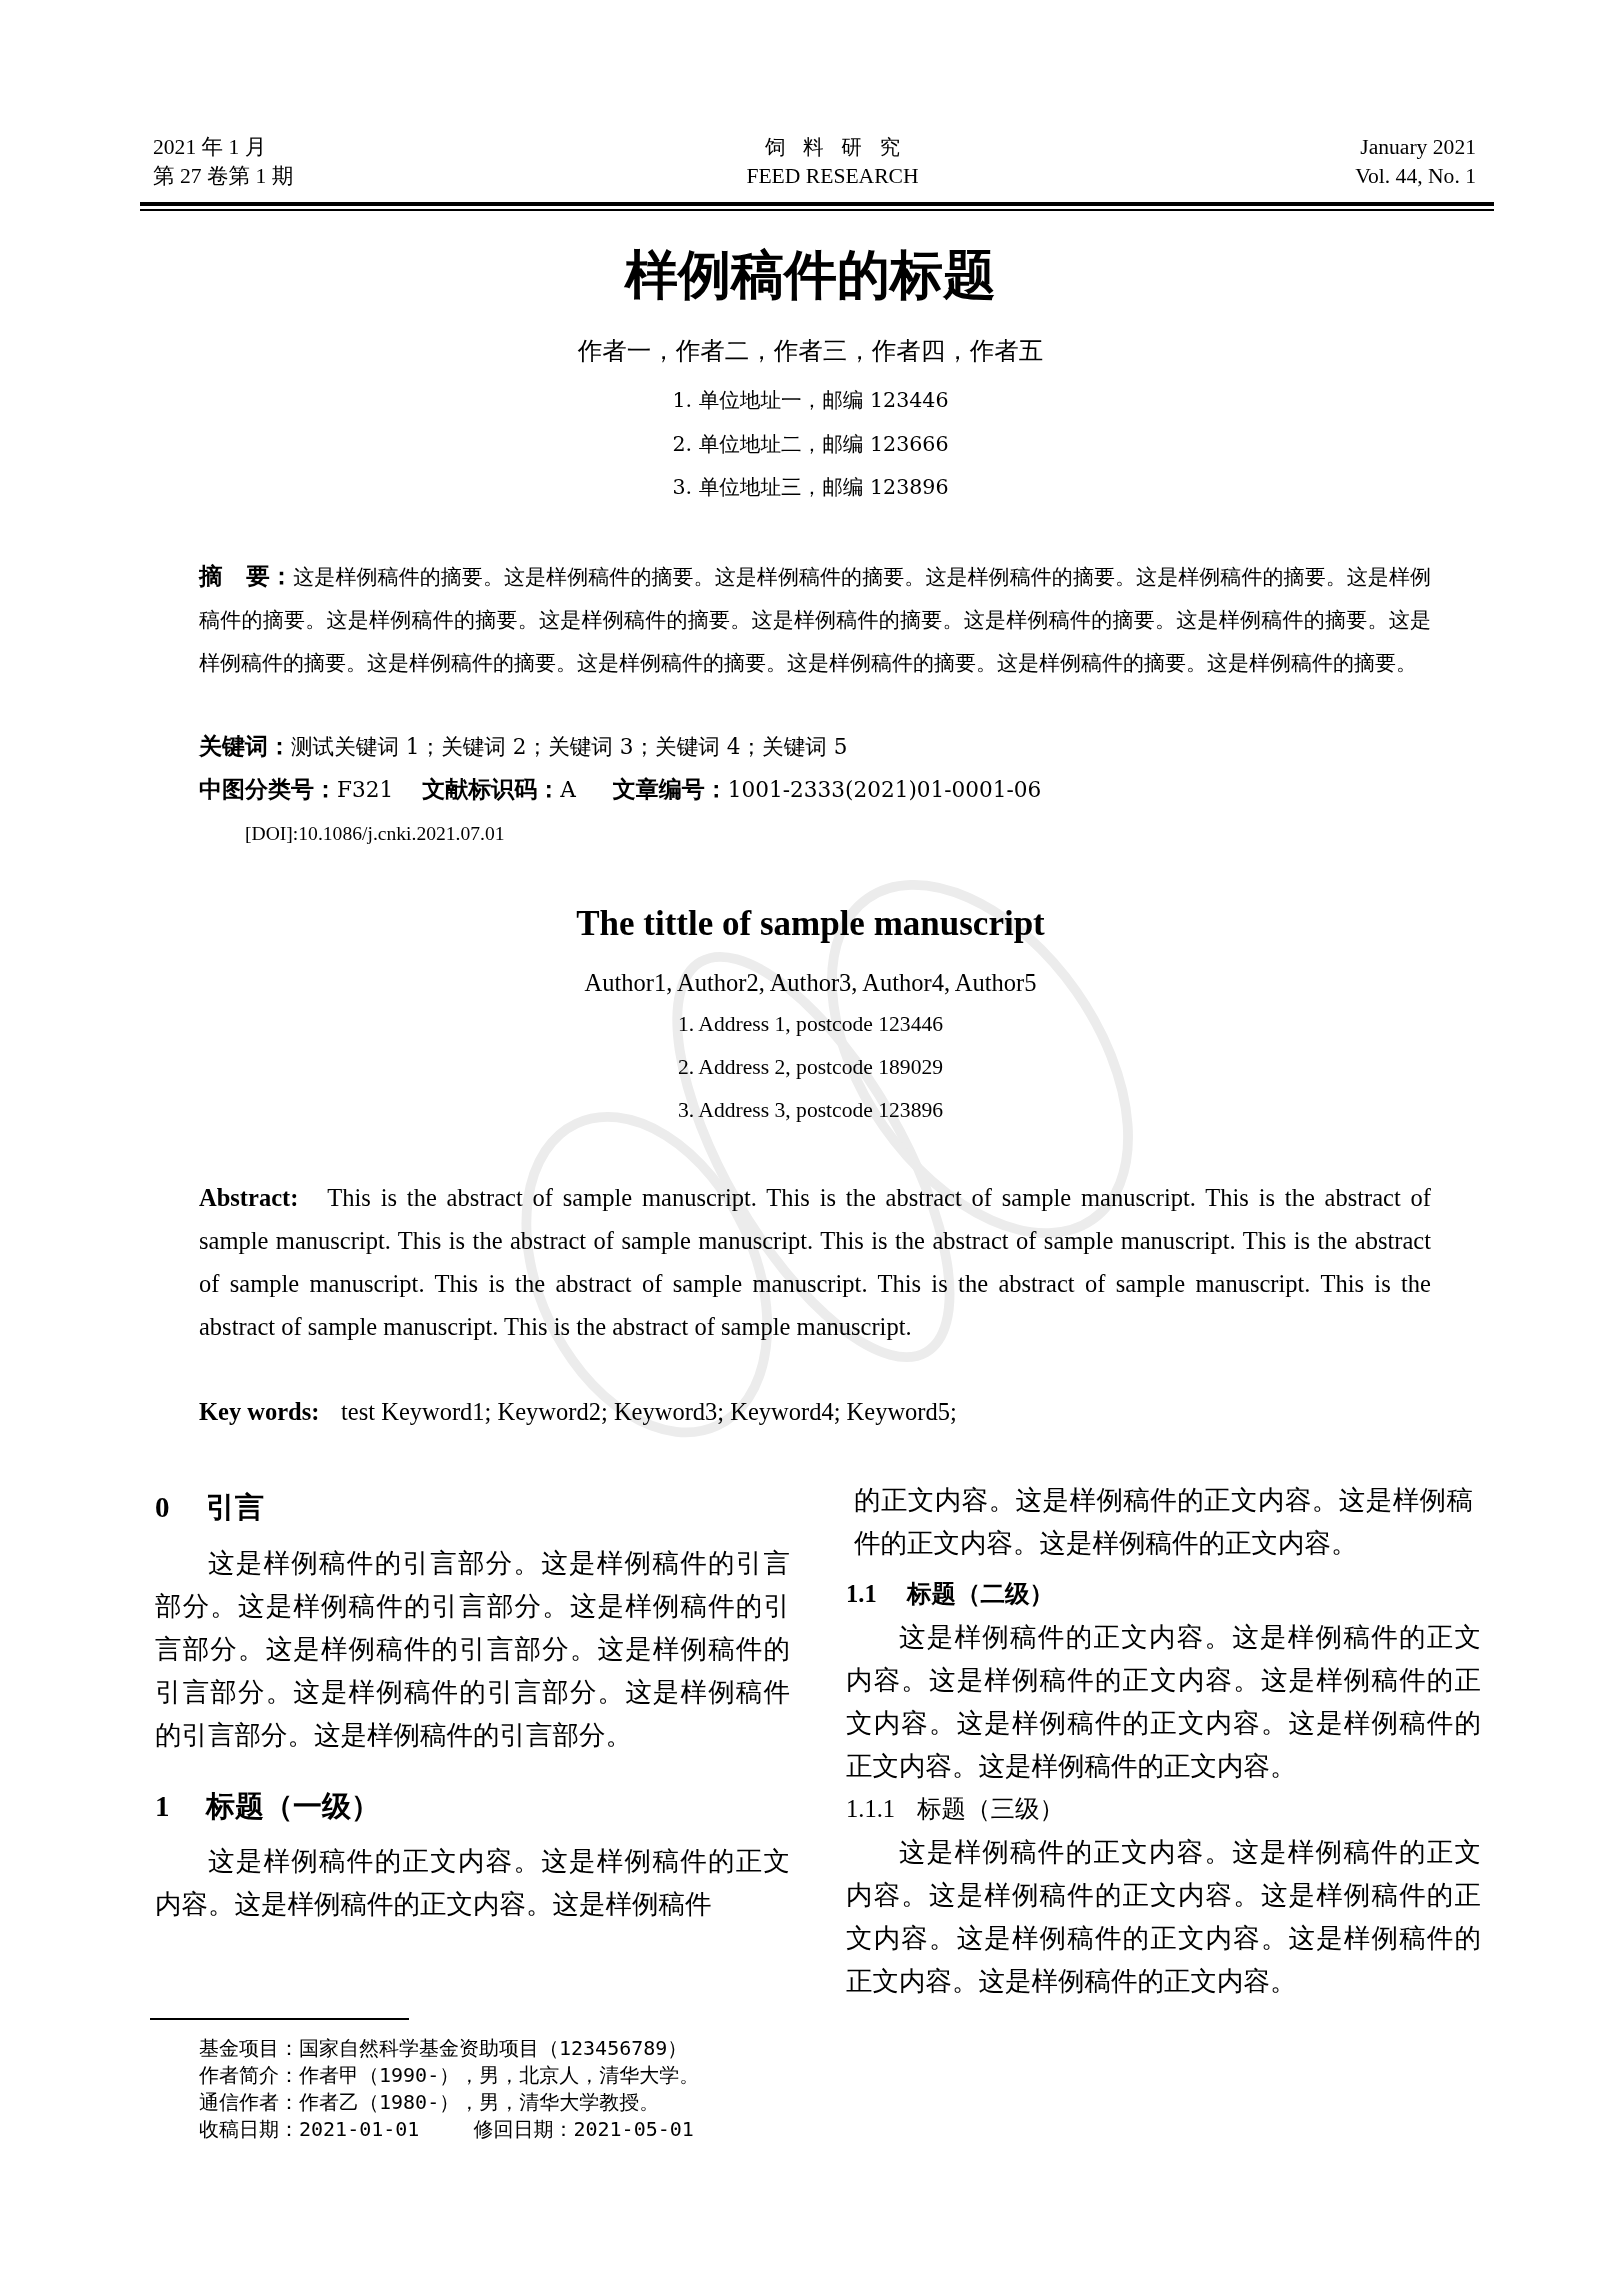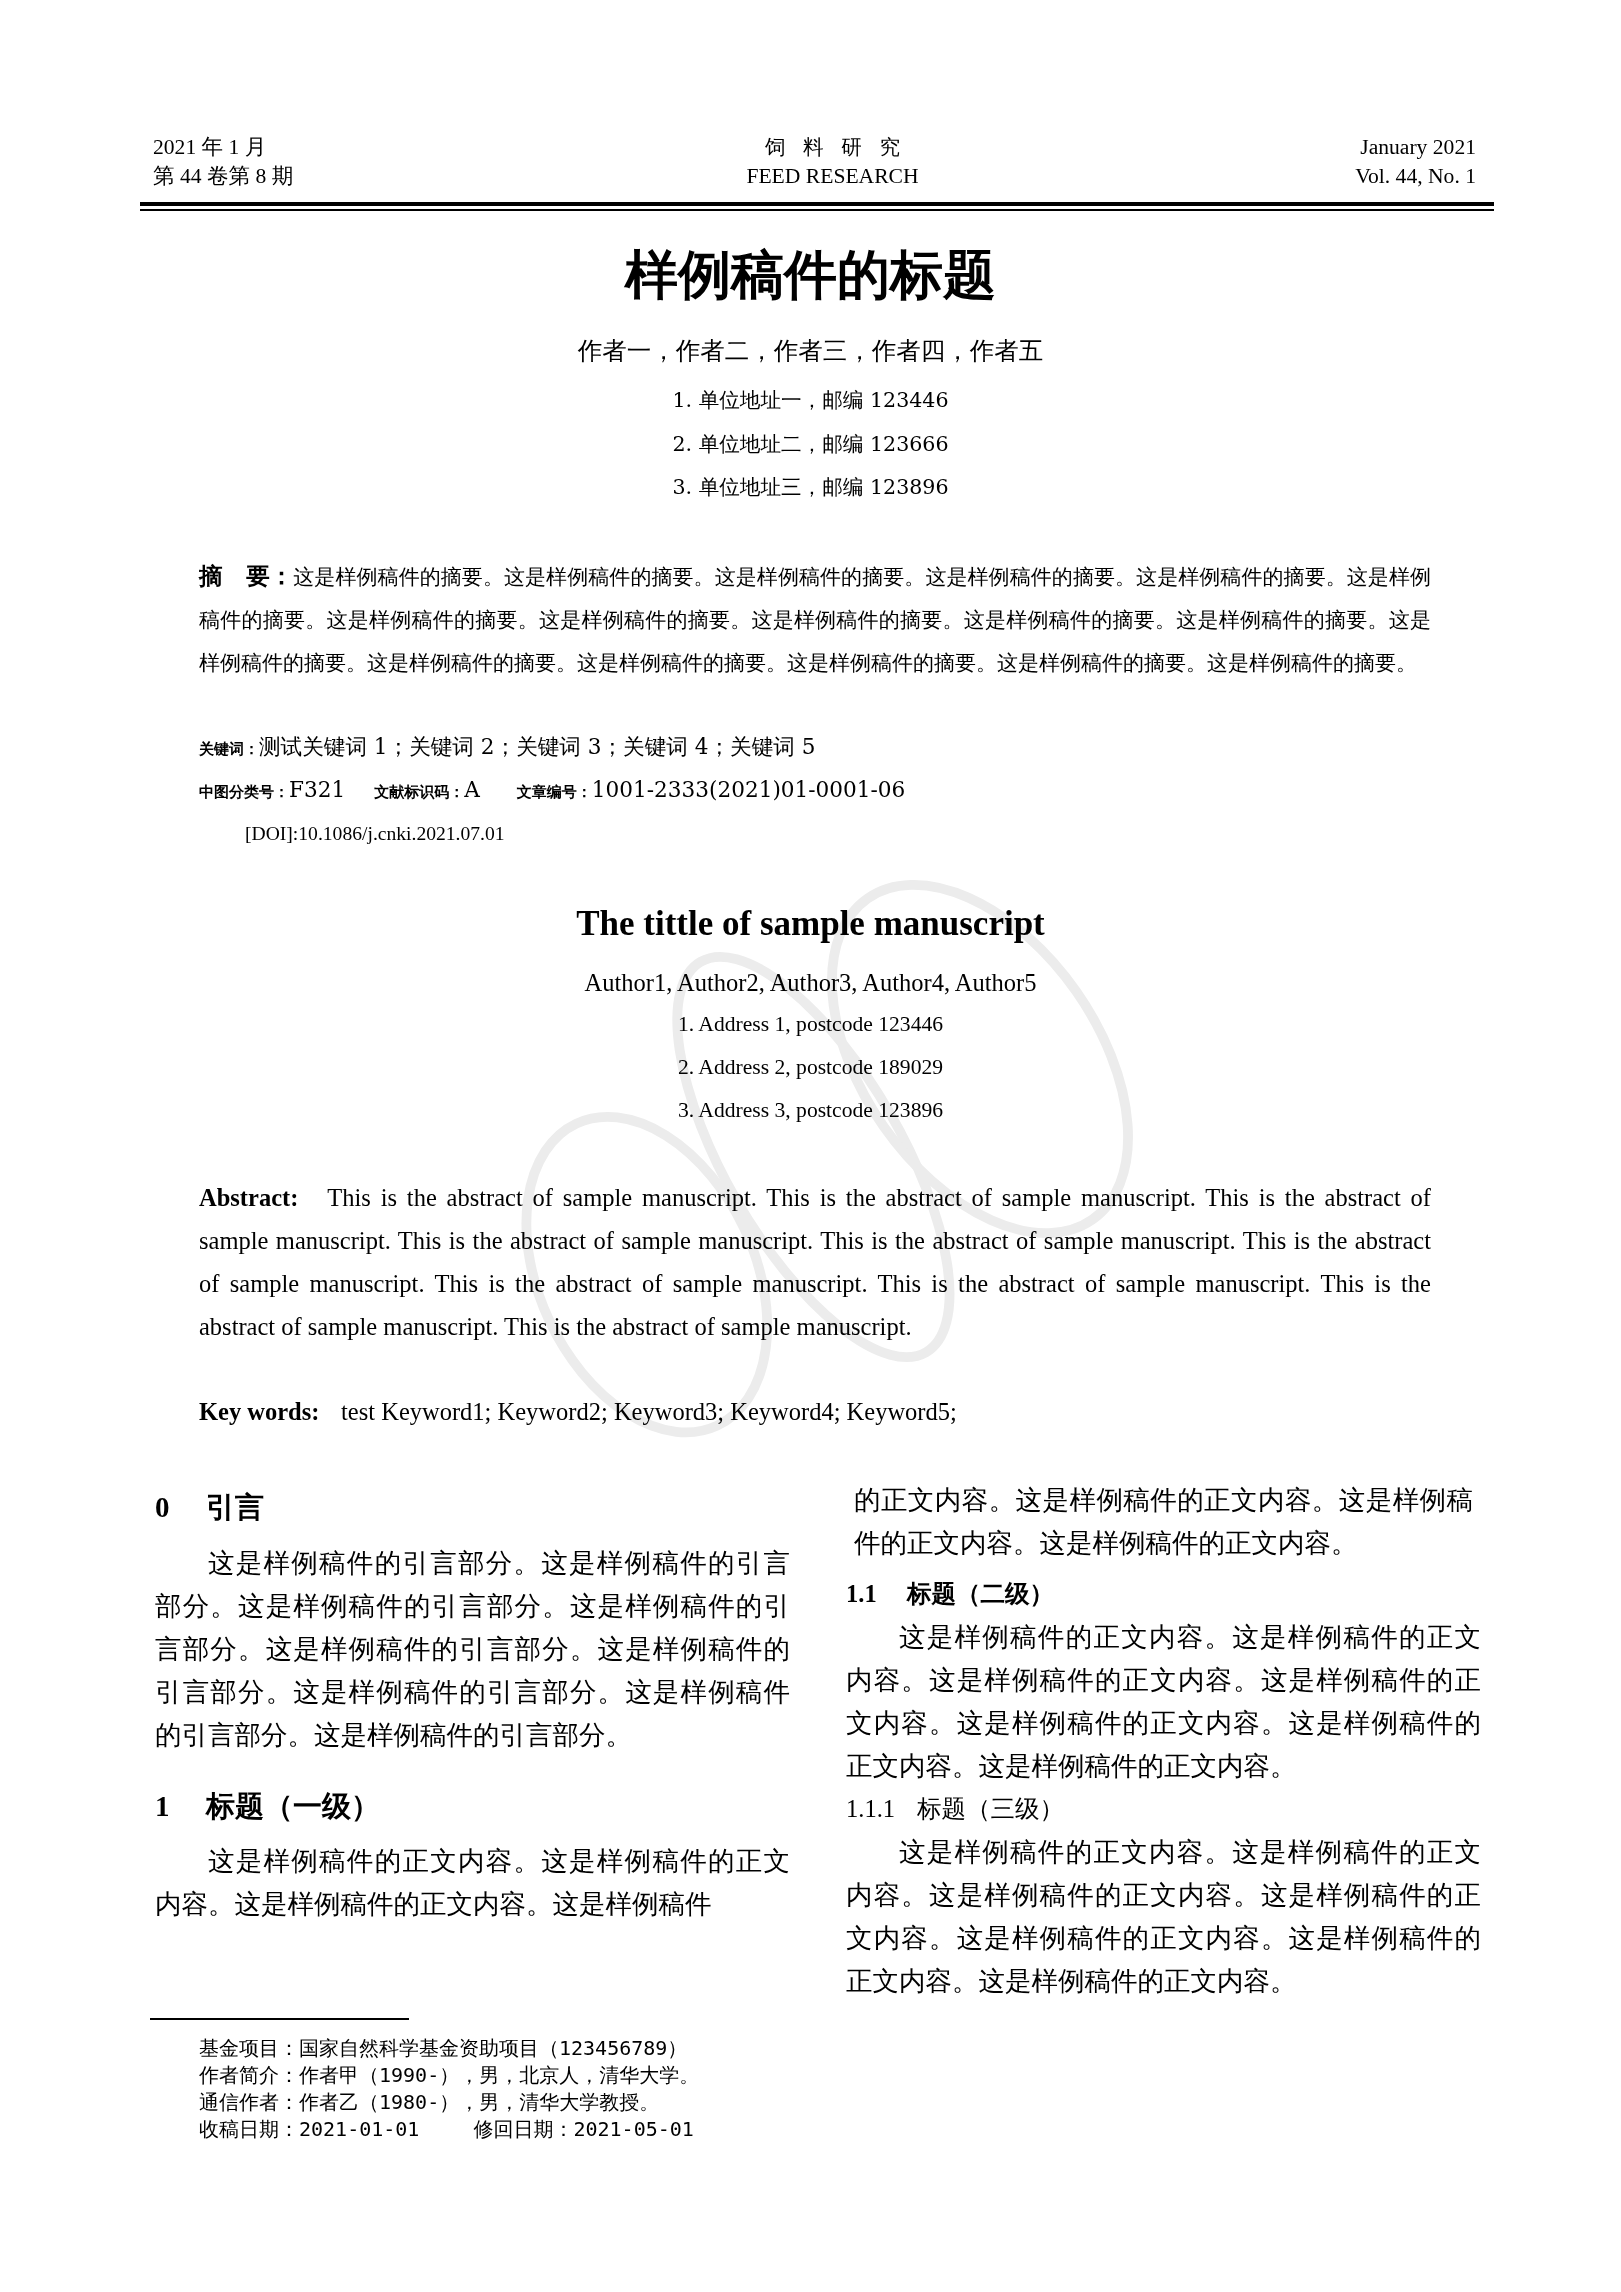--- a/index.html
+++ b/index.html
@@ -18,21 +18,21 @@
 
   .center { position: absolute; left: 0; right: 0; text-align: center; }
   .title-cn { top: 243px; font-family: "DejaVu Sans", sans-serif; font-weight: bold; font-size: 53px; line-height: 63px; }
   .authors-cn { top: 333px; font-family: "DejaVu Sans", sans-serif; font-size: 24.5px; line-height: 35px; }
   .addr-cn { font-family: "DejaVu Serif", serif; font-size: 20.6px; line-height: 29px; }
 
   .block { position: absolute; left: 199px; width: 1232px; }
   .abs-cn { top: 555px; font-size: 21px; line-height: 43px; text-align: justify; font-family: "DejaVu Serif", serif; }
   .lbl-b { font-family: "DejaVu Sans", sans-serif; font-weight: bold; }
   .meta-line { font-size: 21.6px; line-height: 39px; font-family: "DejaVu Serif", serif; }
-  .meta-line .lbl-b { font-size: 15px; }
+  .meta-line .lbl-b { font-size: 23px; }
   .doi { font-family: "Liberation Serif", serif; font-size: 19.6px; margin-left: 46px; }
 
   .title-en { top: 900px; font-family: "Liberation Serif", serif; font-weight: bold; font-size: 35px; line-height: 47px; }
   .authors-en { top: 966px; font-family: "Liberation Serif", serif; font-size: 24.5px; line-height: 33px; }
   .addr-en { font-family: "Liberation Serif", serif; font-size: 21.6px; line-height: 29px; }
 
   .abs-en { top: 1176px; font-family: "Liberation Serif", serif; font-size: 24.5px; line-height: 43px; text-align: justify; }
   .abs-en .lbl { font-weight: bold; margin-right: 29px; }
   .kw-en { top: 1392px; font-family: "Liberation Serif", serif; font-size: 24.5px; line-height: 39px; }
   .kw-en .lbl { font-weight: bold; margin-right: 21.6px; }
@@ -50,21 +50,21 @@
 
   .fn-rule { position: absolute; left: 150px; top: 2018px; width: 259px; height: 2px; background: #000; }
   .footnotes { position: absolute; left: 199px; top: 2035px; font-family: "DejaVu Sans Mono", monospace; font-size: 20px; line-height: 27px; }
   .footnotes .gap { display: inline-block; width: 54px; }
 </style>
 </head>
 <body>
 
 <div class="hdr-left">
   <div>2021 年 1 月</div>
-  <div>第 44 卷第 8 期</div>
+  <div>第 27 卷第 1 期</div>
 </div>
 <div class="hdr-center">
   <div class="cn">饲料研究</div>
   <div>FEED RESEARCH</div>
 </div>
 <div class="hdr-right">
   <div>January 2021</div>
   <div>Vol. 44, No. 1</div>
 </div>
 <div class="rule-thick"></div>

